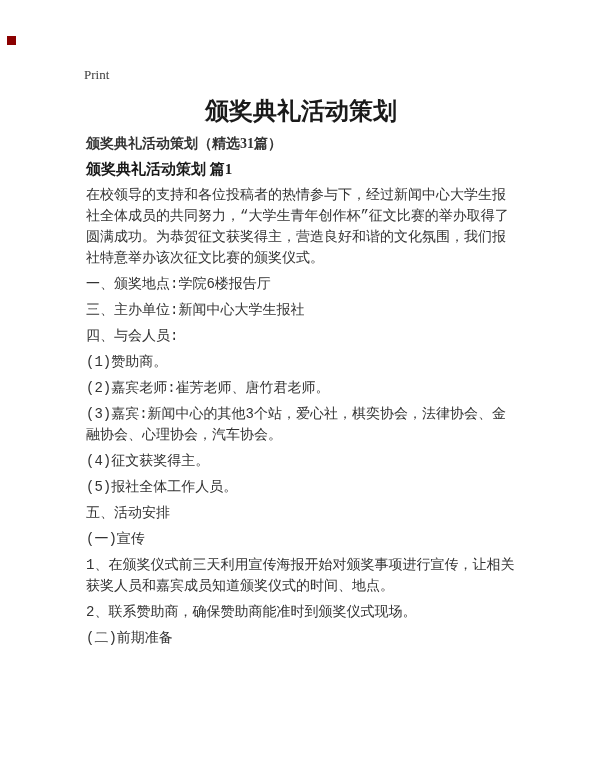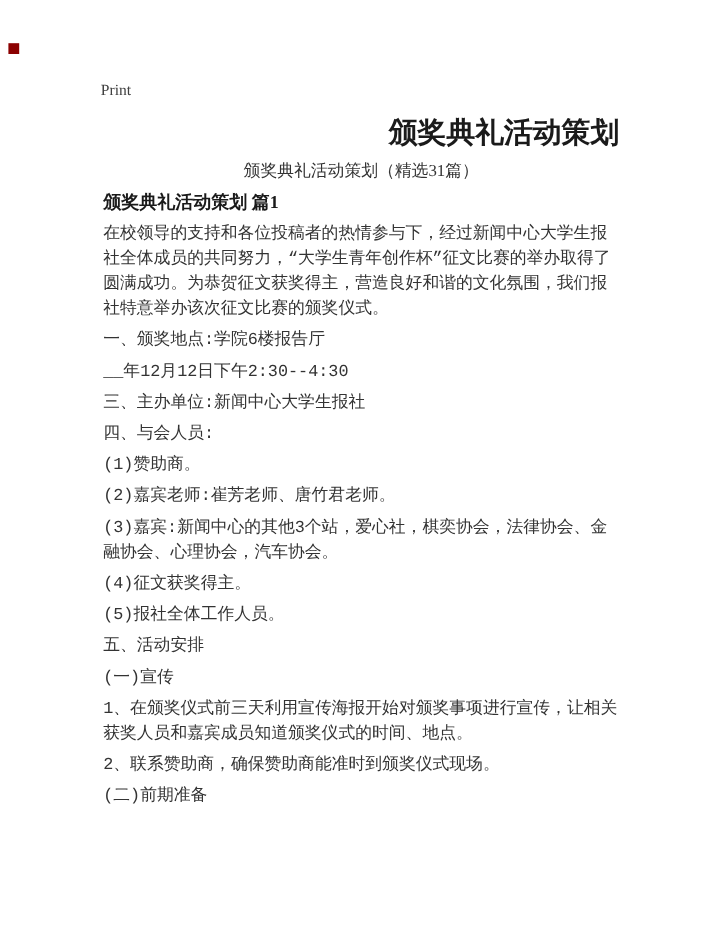--- a/index.html
+++ b/index.html
@@ -39,32 +39,31 @@
   .doc-content {
     position: absolute;
     left: 86px;
     top: 96px;
     width: 430px;
   }
   .doc-title {
     font-size: 24px;
     font-weight: bold;
     color: #1a1a1a;
-    text-align: right;
+    text-align: center;
     line-height: 30px;
     margin: 0 0 7px 0;
     font-family: Liberation Serif, serif;
   }
   .doc-subtitle {
     font-size: 14px;
-    font-weight: normal;
+    font-weight: bold;
     color: #333333;
     line-height: 21px;
     margin: 0 0 5px 0;
-    text-align: center;
   }
   .doc-section-heading {
     font-size: 15px;
     font-weight: bold;
     color: #1a1a1a;
     line-height: 21px;
     margin: 1px 0 5px 0;
   }
   .doc-paragraph {
     font-size: 14px;
@@ -86,21 +85,20 @@
 <div class="doc-content">
 
   <h1 class="doc-title">颁奖典礼活动策划</h1>
 
   <p class="doc-subtitle">颁奖典礼活动策划（精选31篇）</p>
 
   <h2 class="doc-section-heading">颁奖典礼活动策划 篇1</h2>
 
   <p class="doc-paragraph">在校领导的支持和各位投稿者的热情参与下，经过新闻中心大学生报社全体成员的共同努力，“大学生青年创作杯”征文比赛的举办取得了圆满成功。为恭贺征文获奖得主，营造良好和谐的文化氛围，我们报社特意举办该次征文比赛的颁奖仪式。</p>
   <p class="doc-paragraph">一、颁奖地点:学院6楼报告厅</p>
-  <p class="doc-paragraph">__年12月12日下午2:30--4:30</p>
   <p class="doc-paragraph">三、主办单位:新闻中心大学生报社</p>
   <p class="doc-paragraph">四、与会人员:</p>
   <p class="doc-paragraph">(1)赞助商。</p>
   <p class="doc-paragraph">(2)嘉宾老师:崔芳老师、唐竹君老师。</p>
   <p class="doc-paragraph">(3)嘉宾:新闻中心的其他3个站，爱心社，棋奕协会，法律协会、金融协会、心理协会，汽车协会。</p>
   <p class="doc-paragraph">(4)征文获奖得主。</p>
   <p class="doc-paragraph">(5)报社全体工作人员。</p>
   <p class="doc-paragraph">五、活动安排</p>
   <p class="doc-paragraph">(一)宣传</p>
   <p class="doc-paragraph">1、在颁奖仪式前三天利用宣传海报开始对颁奖事项进行宣传，让相关获奖人员和嘉宾成员知道颁奖仪式的时间、地点。</p>

